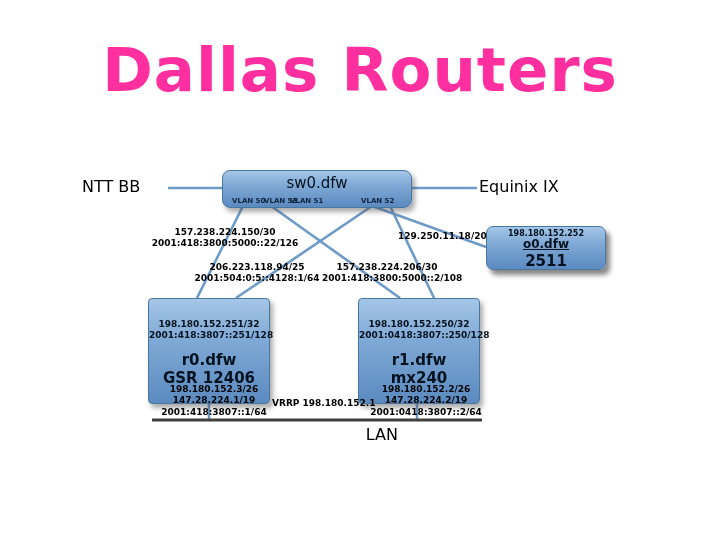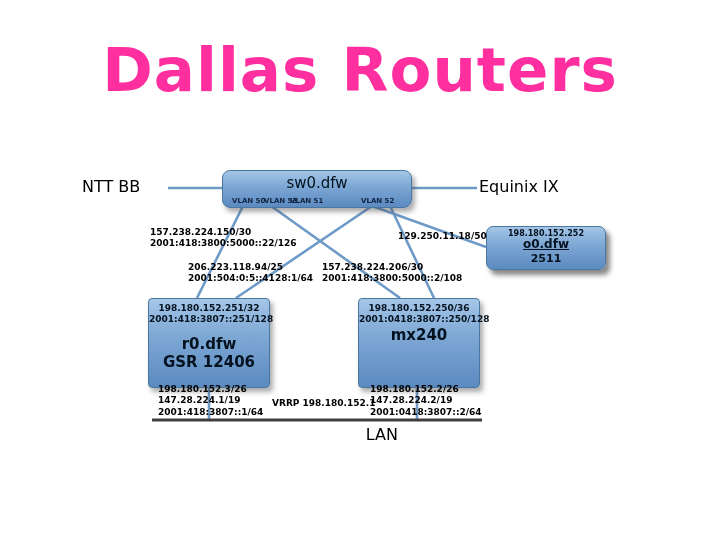--- a/index.html
+++ b/index.html
@@ -12,29 +12,29 @@
   .node{position:absolute;text-align:center;color:#04121f;border:1px solid #49779f;
         background:linear-gradient(180deg,#a5c6e7 0%,#7fa9d5 40%,#5b8ac1 100%);
         box-shadow:3px 4px 5px rgba(70,70,70,.45);}
   .sw0{left:222px;top:170px;width:188px;height:36px;border-radius:8px;}
   .sw0-name{font-size:15px;padding-top:3px;}
   .vlan{position:absolute;bottom:2px;font-size:7px;font-weight:bold;color:#10233f;white-space:nowrap;}
   .o0{left:486px;top:226px;width:118px;height:42px;border-radius:7px;
       box-shadow:4px 5px 5px rgba(55,55,55,.6);}
   .o0-ip{font-size:8px;font-weight:bold;padding-top:2px;}
   .o0-name{font-size:12px;font-weight:bold;line-height:1.15;text-decoration:underline;}
-  .o0-model{font-size:11px;font-weight:bold;}
-  .router{width:120px;height:84px;top:298px;border-radius:4px;padding-top:4px;}
+  .o0-model{font-size:15px;font-weight:bold;}
+  .router{width:120px;height:84px;top:298px;border-radius:4px;padding-top:20px;}
   .r0{left:148px;}
   .r1{left:358px;}
   .rip{font-size:9px;font-weight:bold;line-height:1.25;}
   .rname{font-size:15px;font-weight:bold;margin-top:9px;}
   .rmodel{font-size:15px;font-weight:bold;line-height:1.25;}
   .iplabel{position:absolute;font-size:9px;font-weight:bold;color:#000;
-           text-align:left;line-height:1.25;white-space:nowrap;}
+           text-align:center;line-height:1.25;white-space:nowrap;}
   .lanlabel{position:absolute;left:322px;top:425px;width:76px;text-align:right;
             font-size:16px;color:#000;}
   .footer{position:absolute;left:28px;top:508px;font-size:13px;color:#000;margin-top:31px;}
 </style>
 </head>
 <body>
 
 <div class="slide">
 
   <svg class="wires" width="720" height="540" viewBox="0 0 720 540">
@@ -72,32 +72,33 @@
   </div>
 
   <div class="node router r0">
     <div class="rip">198.180.152.251/32</div>
     <div class="rip">2001:418:3807::251/128</div>
     <div class="rname">r0.dfw</div>
     <div class="rmodel">GSR 12406</div>
   </div>
 
   <div class="node router r1">
-    <div class="rip">198.180.152.250/36</div>
+    <div class="rip">198.180.152.250/32</div>
     <div class="rip">2001:0418:3807::250/128</div>
+    <div class="rname">r1.dfw</div>
     <div class="rmodel">mx240</div>
   </div>
 
   <div class="iplabel" style="left:150px;top:227px;width:150px">
     <div>157.238.224.150/30</div>
     <div>2001:418:3800:5000::22/126</div>
   </div>
 
   <div class="iplabel" style="left:398px;top:231px;width:84px">
-    <div>129.250.11.18/50</div>
+    <div>129.250.11.18/20</div>
   </div>
 
   <div class="iplabel" style="left:188px;top:262px;width:138px">
     <div>206.223.118.94/25</div>
     <div>2001:504:0:5::4128:1/64</div>
   </div>
 
   <div class="iplabel" style="left:322px;top:262px;width:130px">
     <div>157.238.224.206/30</div>
     <div>2001:418:3800:5000::2/108</div>

